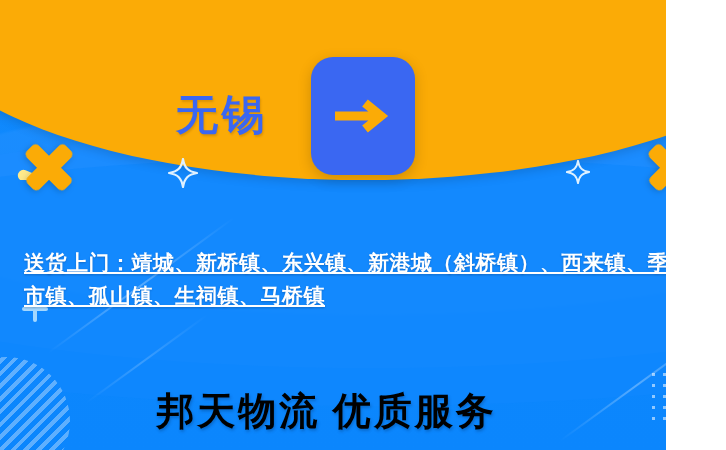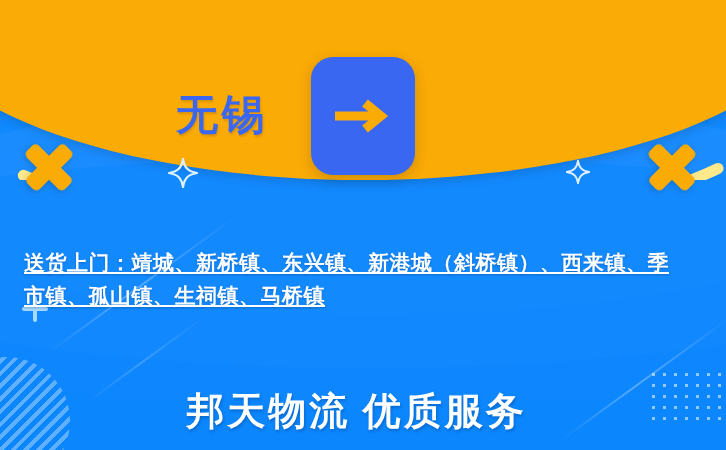--- a/index.html
+++ b/index.html
@@ -5,21 +5,21 @@
 <style>
   html, body {
     margin: 0;
     padding: 0;
     background: #ffffff;
   }
   * { box-sizing: border-box; }
 
   .banner {
     position: relative;
-    width: 726px;
+    width: 666px;
     height: 450px;
     overflow: hidden;
     background: #0d88fd;
     font-family: "Liberation Serif", "DejaVu Serif", serif;
     user-select: none;
   }
 
   
   .blue-base {
     position: absolute;
@@ -209,21 +209,21 @@
     text-decoration: underline;
   }
 
   
   .slogan {
     position: absolute;
     left: 0;
     right: 13px;
     top: 386px;
     text-align: center;
-    color: #ffffff;
+    color: #000000;
     font-size: 38px;
     font-weight: 700;
     letter-spacing: 3px;
     text-shadow: 1px 2px 3px rgba(0,40,90,.30);
     white-space: nowrap;
   }
 </style>
 </head>
 <body>
 

